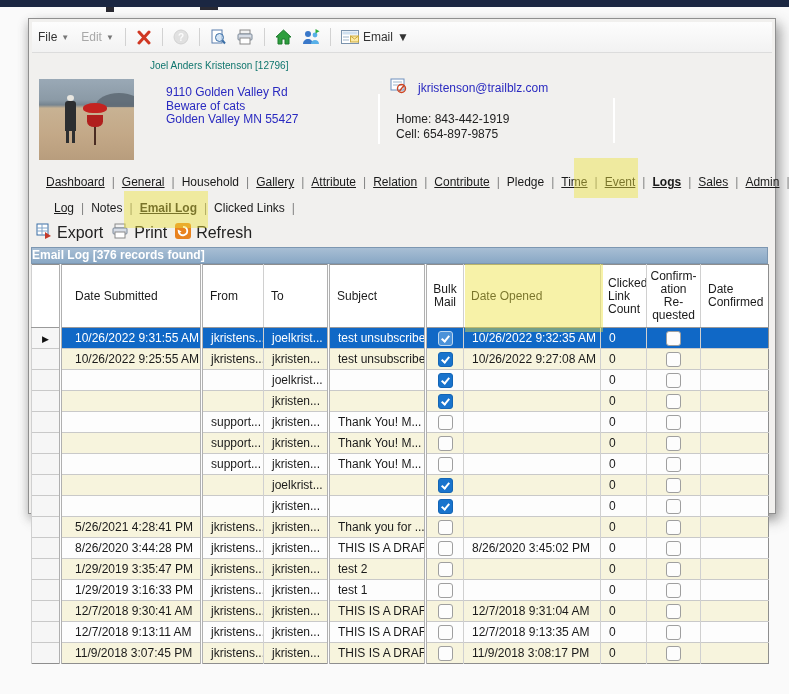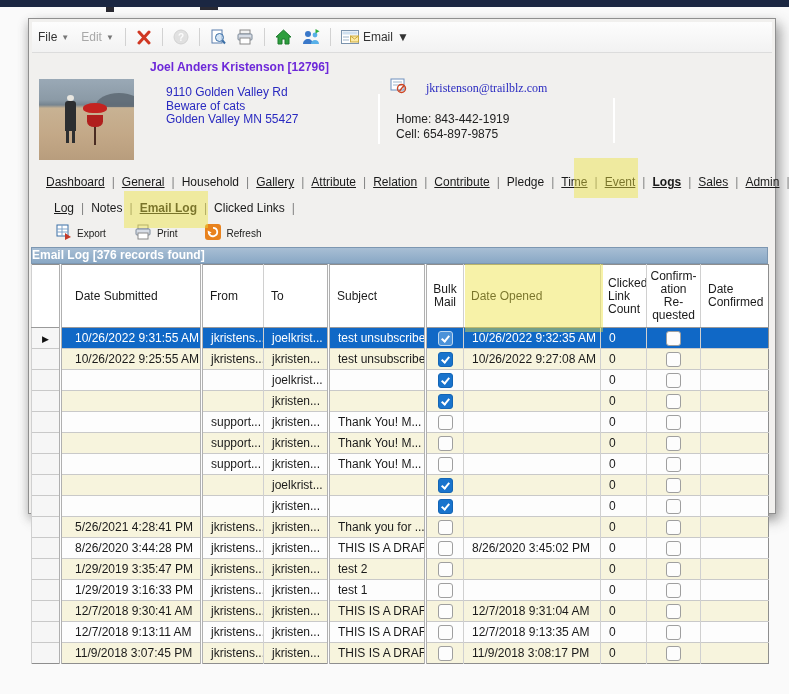--- a/index.html
+++ b/index.html
@@ -29,43 +29,43 @@
   .header{position:absolute;left:3px;top:33px;width:740px;height:118px;}
   .photo{position:absolute;left:7px;top:27px;width:95px;height:81px;overflow:hidden;
     background:linear-gradient(#9aa9b6 0%,#8b9aa6 26%,#76848f 32%,#c8b293 36%,#c3a887 70%,#b89d7d 100%);}
   .hill{position:absolute;right:-8px;top:14px;width:46px;height:14px;background:#5d6873;border-radius:50% 50% 0 0/90% 90% 0 0;opacity:.85;}
   .person{position:absolute;left:26px;top:22px;width:11px;height:30px;background:#2c2e30;border-radius:3px 3px 0 0;}
   .person::before{content:"";position:absolute;left:2px;top:-6px;width:7px;height:6px;background:#e8e6e0;border-radius:50%;}
   .person::after{content:"";position:absolute;left:1px;top:28px;width:3px;height:14px;background:#2c2e30;box-shadow:6px 0 0 #2c2e30;}
   .basket{position:absolute;left:44px;top:24px;width:24px;height:10px;background:#c42320;border-radius:50% 50% 40% 40%;}
   .basket::before{content:"";position:absolute;left:4px;top:12px;width:16px;height:12px;background:#b01f1d;border-radius:0 0 45% 45%;}
   .basket::after{content:"";position:absolute;left:11px;top:24px;width:2px;height:18px;background:#4a2c22;}
-  .contact-name{position:absolute;left:118px;top:8px;font-size:12px;font-weight:bold;color:#6d28d9;}
+  .contact-name{position:absolute;left:118px;top:8px;font-size:10px;font-weight:normal;color:#0f766e;}
   .address{position:absolute;left:134px;top:34px;width:200px;height:49px;overflow:hidden;
     font-size:12px;line-height:13.5px;color:#2a2ac0;}
   .vdiv{position:absolute;width:2px;background:#ffffff;}
   .vd1{left:346px;top:42px;height:50px;}
   .vd2{left:581px;top:46px;height:45px;}
-  .email-row{position:absolute;left:358px;top:26px;display:flex;align-items:center;gap:18px;
-    font-size:12px;color:#2a2ac0;font-family:Liberation Serif, serif;}
+  .email-row{position:absolute;left:358px;top:26px;display:flex;align-items:center;gap:10px;
+    font-size:12px;color:#2a2ac0;}
   .phones{position:absolute;left:364px;top:60px;font-size:12px;line-height:15px;color:#222;}
 
   
   .tabs{position:absolute;left:10px;top:151px;height:24px;display:flex;align-items:center;
     font-size:12px;color:#1a1a1a;}
   .subtabs{position:absolute;left:18px;top:177px;height:24px;display:flex;align-items:center;
     font-size:12px;color:#1a1a1a;}
   .tab{padding:0 7px;white-space:nowrap;cursor:default;}
   .tab.u{text-decoration:underline;}
   .tab.active{font-weight:bold;}
   .tabsep{color:#808080;}
 
   
   .actions{position:absolute;left:7px;top:203px;height:22px;display:flex;align-items:center;
-    gap:28px;font-size:10px;color:#222;margin-left:20px;}
+    gap:8px;font-size:16px;color:#222;}
   .action{display:flex;align-items:center;gap:5px;}
 
   
   .caption{position:absolute;left:2px;top:228px;width:737px;height:17px;box-sizing:border-box;
     background:linear-gradient(#a8bed4,#89a8c5);border:1px solid #7d97b1;
     color:#fff;font-size:12px;font-weight:bold;line-height:15px;}
 
   
   table.grid{position:absolute;left:2px;top:245px;width:737px;border-collapse:collapse;
     table-layout:fixed;background:#fdfdfd;border:1px solid #8e8e8e;font-size:12px;color:#1a1a1a;}

